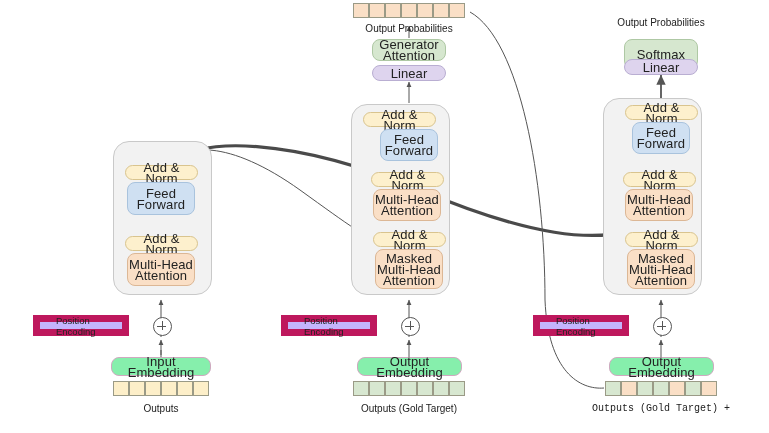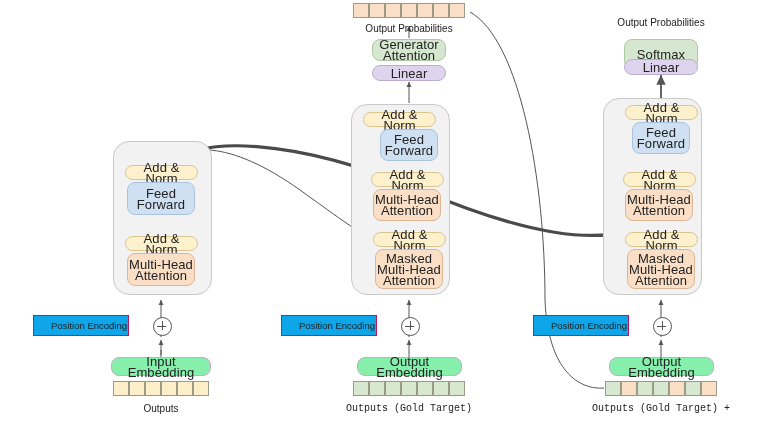--- a/index.html
+++ b/index.html
@@ -11,21 +11,21 @@
   .panel{position:absolute;background:#f2f2f2;border:1px solid #c9c9c9;border-radius:16px;}
   .blk{position:absolute;box-sizing:border-box;border-radius:8px;border:1px solid #b9a98a;
        display:flex;align-items:center;justify-content:center;text-align:center;
        font-size:13px;line-height:11px;letter-spacing:.1px;}
   .addnorm{background:#fdf0cd;border-color:#d9c48e;}
   .attn{background:#fadfc6;border-color:#dcb795;}
   .ff{background:#cfe0f2;border-color:#a9c3dd;}
   .lin{background:#ded4ee;border-color:#b9aed2;}
   .gen{background:#d6e7cf;border-color:#aec8a4;}
   .emb{background:#86efac;border-color:#cfa9c0;}
-  .posenc{position:absolute;box-sizing:border-box;background:#0ea5e9;border:1px solid #be185d;
+  .posenc{position:absolute;box-sizing:border-box;background:#c4b5fd;border:7px solid #be185d;
           display:flex;align-items:center;justify-content:center;font-size:9.5px;padding-left:16px;}
   .cells{position:absolute;display:flex;}
   .cell{box-sizing:border-box;border:1px solid #9a9a86;width:16px;height:15px;}
   .c-yellow{background:#fdefc9;}
   .c-green{background:#d7e7d0;}
   .c-orange{background:#fadfc6;}
   .cap{position:absolute;font-size:10px;text-align:center;line-height:13px;color:#222;}
   .plus{position:absolute;width:17px;height:17px;border:1px solid #555;border-radius:50%;
         background:#fff;}
   .plus:before,.plus:after{content:"";position:absolute;background:#555;}
@@ -157,21 +157,21 @@
 
   <div class="cells" style="left:353px;top:381px;">
     <div class="cell c-green"></div>
     <div class="cell c-green"></div>
     <div class="cell c-green"></div>
     <div class="cell c-green"></div>
     <div class="cell c-green"></div>
     <div class="cell c-green"></div>
     <div class="cell c-green"></div>
   </div>
-  <div class="cap" style="left:339px;top:402px;width:140px;font-family:Liberation Mono, monospace;">Outputs (Gold Target)</div>
+  <div class="cap" style="left:339px;top:402px;width:140px;">Outputs (Gold Target)</div>
 
   <div class="cap" style="left:591px;top:16px;width:140px;">Output Probabilities</div>
 
   <div class="blk gen" style="left:624px;top:39px;width:74px;height:30px;">Softmax</div>
   <div class="blk lin" style="left:624px;top:59px;width:74px;height:16px;">Linear</div>
 
   <div class="panel" style="left:603px;top:98px;width:97px;height:195px;"></div>
 
   <div class="blk addnorm" style="left:625px;top:105px;width:73px;height:15px;">Add &amp; Norm</div>
   <div class="blk ff" style="left:632px;top:122px;width:58px;height:32px;flex-direction:column;">

